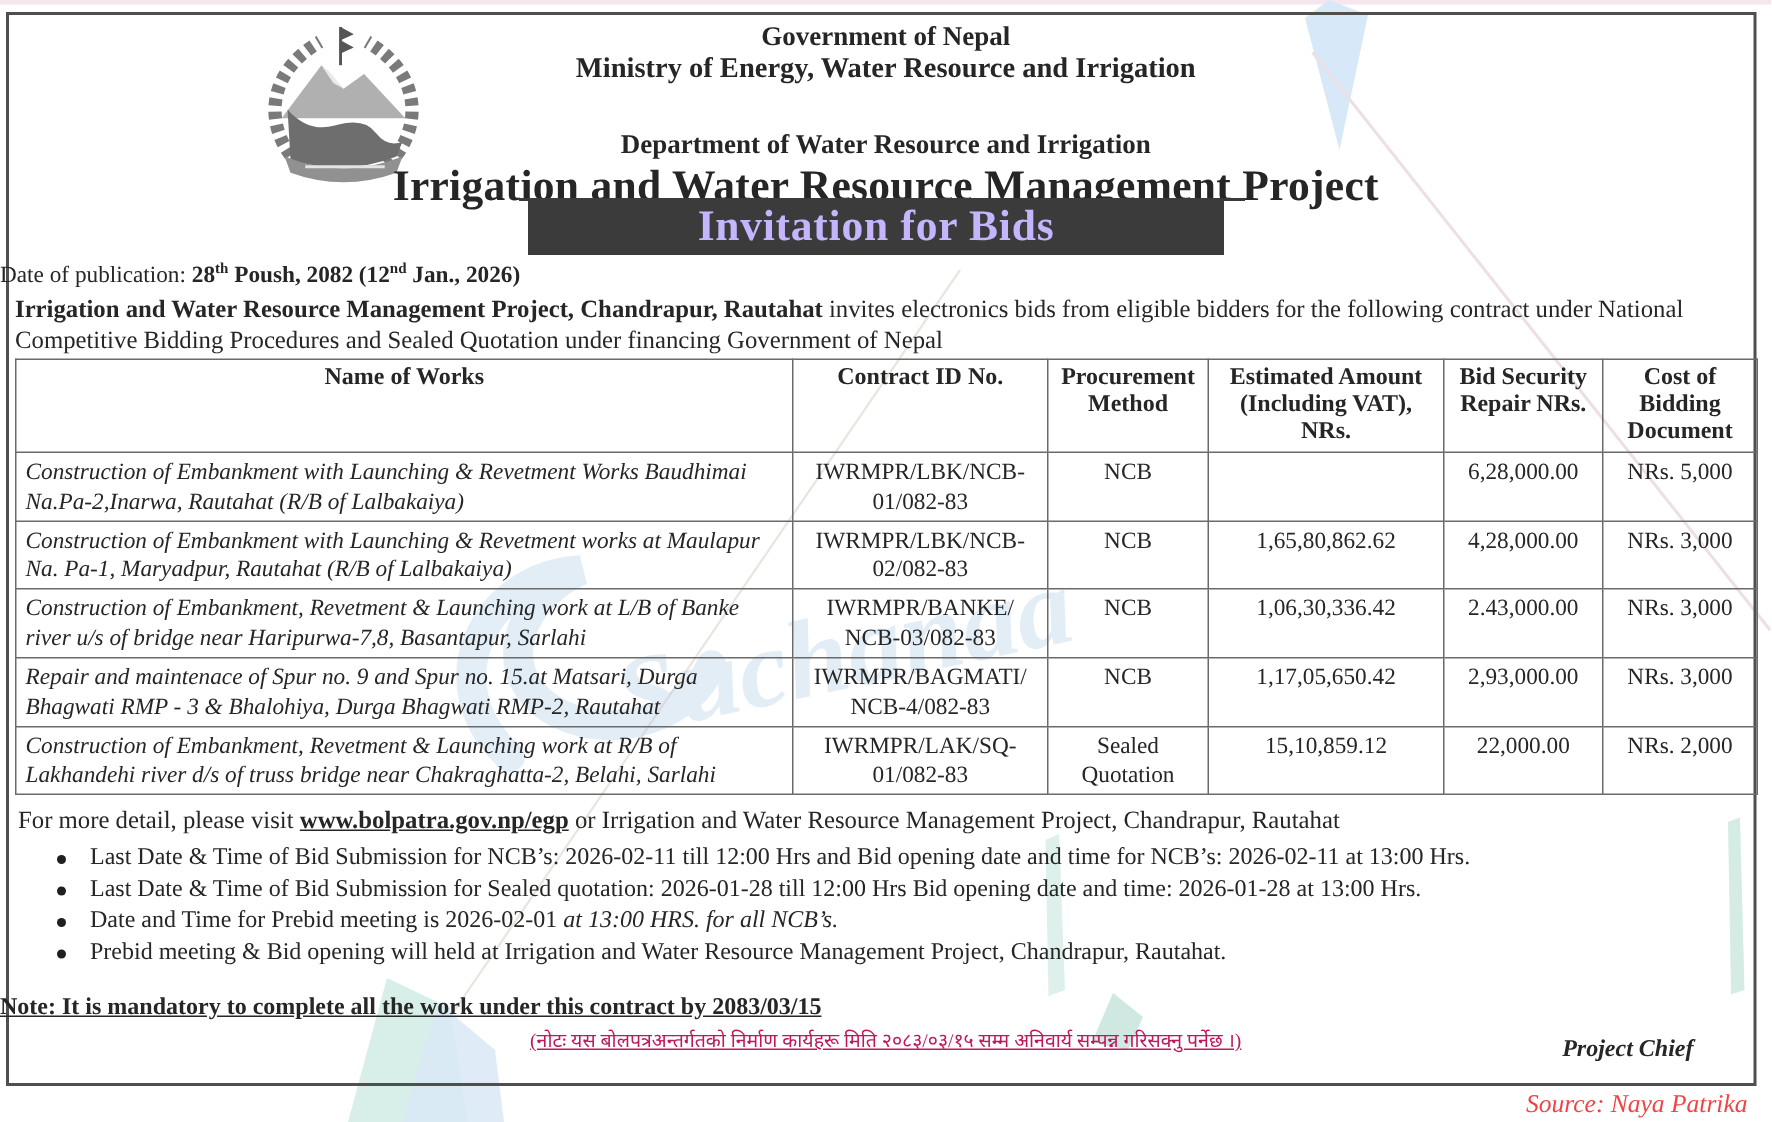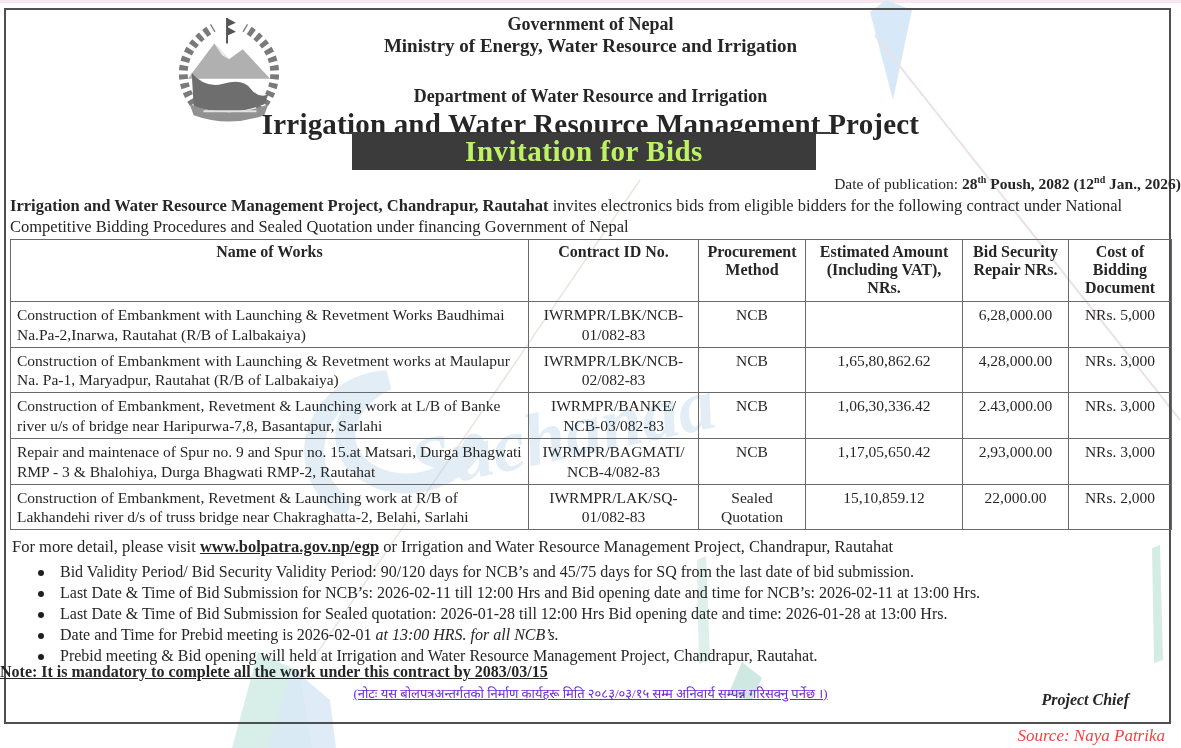--- a/index.html
+++ b/index.html
@@ -18,52 +18,52 @@
   .emblem{position:absolute;left:170px;top:16px;width:118px;height:106px;}
   .hdr{position:absolute;left:0;right:0;top:14px;text-align:center;line-height:1.18;}
   .hdr .h1{font-size:18px;font-weight:bold;}
   .hdr .h2{font-size:19px;font-weight:bold;}
   .hdr .h3{font-size:18px;font-weight:bold;margin-top:28px;}
   .hdr .h4{font-size:29px;font-weight:bold;letter-spacing:.2px;}
   .hdr .h5{font-size:16px;font-weight:bold;}
   .banner-rule{position:absolute;top:132px;left:346px;width:484px;height:2px;background:#3a3a3a;}
   .banner{
     position:absolute;top:132px;left:352px;width:464px;height:38px;
-    background:#3b3b3b;color:#bef264;text-align:center;
+    background:#3b3b3b;color:#c4b5fd;text-align:center;
     font-size:29px;font-weight:bold;line-height:38px;letter-spacing:.5px;
   }
-  .pubdate{position:absolute;top:174px;left:0;right:0;text-align:right;font-size:15.5px;}
+  .pubdate{position:absolute;top:174px;left:0;right:0;text-align:left;font-size:15.5px;}
   .pubdate b{font-size:15.5px;}
   .pubdate sup{font-size:10px;}
   .intro{position:absolute;top:196px;left:10px;right:8px;font-size:16.5px;line-height:1.26;}
   
   table.bids{
     position:absolute;top:239px;left:10px;width:1161px;
     border-collapse:collapse;table-layout:fixed;
   }
   table.bids th, table.bids td{
     border:1.5px solid #6a6a6a;vertical-align:top;
     white-space:pre-line;padding:3px 6px 2px 6px;
   }
   table.bids th{font-size:16px;font-weight:bold;text-align:center;height:56px;}
   table.bids td{font-size:15.5px;line-height:1.28;height:38px;}
-  td.col-name{text-align:left;padding-left:8px;}
+  td.col-name{text-align:left;padding-left:8px;font-style:italic;}
   td.col-contract_id, td.col-method, td.col-estimated_amount,
   td.col-bid_security, td.col-cost{text-align:center;}
   
   .detail-line{position:absolute;top:537px;left:12px;right:8px;font-size:16.5px;}
   .detail-line .lnk{font-weight:bold;text-decoration:underline;}
   .bullets{position:absolute;top:562px;left:12px;right:8px;list-style:none;margin:0;padding:0;}
   .bullets li{font-size:16px;line-height:20px;padding-left:48px;position:relative;margin-bottom:1px;}
   .bullets .dot{position:absolute;left:26px;top:8px;width:6px;height:6px;border-radius:50%;background:#1f1f1f;}
   .bullets .it{font-style:italic;}
   .note-en{position:absolute;top:663px;left:0;right:0;text-align:left;
     font-size:16px;font-weight:bold;text-decoration:underline;}
   .note-np{position:absolute;top:684px;left:0;right:0;text-align:center;
-    font-size:13px;text-decoration:underline;color:#6d28d9;
+    font-size:13px;text-decoration:underline;color:#be185d;
     font-family:"Liberation Serif","DejaVu Sans",serif;}
   .project-chief{position:absolute;top:691px;right:52px;font-size:16px;font-weight:bold;font-style:italic;}
   .source-credit{position:absolute;top:726px;right:16px;font-size:17px;font-style:italic;
     font-family:Liberation Serif, serif;color:#ef4444;text-align:center;}
 </style>
 </head>
 <body>
 
 <svg class="decor-layer" width="1181" height="748" viewBox="0 0 1181 748">
   <rect x="0" y="0" width="1181" height="3" fill="#f2dce6" opacity="0.7"></rect>
@@ -183,21 +183,20 @@
           <td class="col-cost">NRs. 2,000</td>
         </tr>
       </tbody>
   </table>
 
   <div class="detail-line">
     <span>For more detail, please visit </span><span class="lnk">www.bolpatra.gov.np/egp</span><span> or Irrigation and Water Resource Management Project, Chandrapur, Rautahat</span>
   </div>
 
   <ul class="bullets" id="bullet-list">
-      <li><span class="dot"></span><span>Bid Validity Period/ Bid Security Validity Period: 90/120 days for NCB’s and 45/75 days for SQ from the last date of bid submission.</span><span class="it"></span></li>
       <li><span class="dot"></span><span>Last Date &amp; Time of Bid Submission for NCB’s: 2026-02-11 till 12:00 Hrs  and Bid opening date and time for NCB’s: 2026-02-11 at 13:00 Hrs.</span><span class="it"></span></li>
       <li><span class="dot"></span><span>Last Date &amp; Time of Bid Submission for Sealed quotation: 2026-01-28 till 12:00 Hrs Bid opening date and time: 2026-01-28 at 13:00 Hrs.</span><span class="it"></span></li>
       <li><span class="dot"></span><span>Date and Time for Prebid meeting is  2026-02-01 </span><span class="it">at 13:00 HRS. for all NCB’s.</span></li>
       <li><span class="dot"></span><span>Prebid meeting &amp; Bid opening will held at Irrigation and Water Resource Management Project, Chandrapur, Rautahat.</span><span class="it"></span></li>
     </ul>
 
   <div class="note-en">Note: It is mandatory to complete all the work under this contract by 2083/03/15</div>
   <div class="note-np">(नोटः यस बोलपत्रअन्तर्गतको निर्माण कार्यहरू मिति २०८३/०३/१५  सम्म अनिवार्य सम्पन्न गरिसक्नु पर्नेछ ।)</div>
 
   <div class="project-chief">Project Chief</div>

